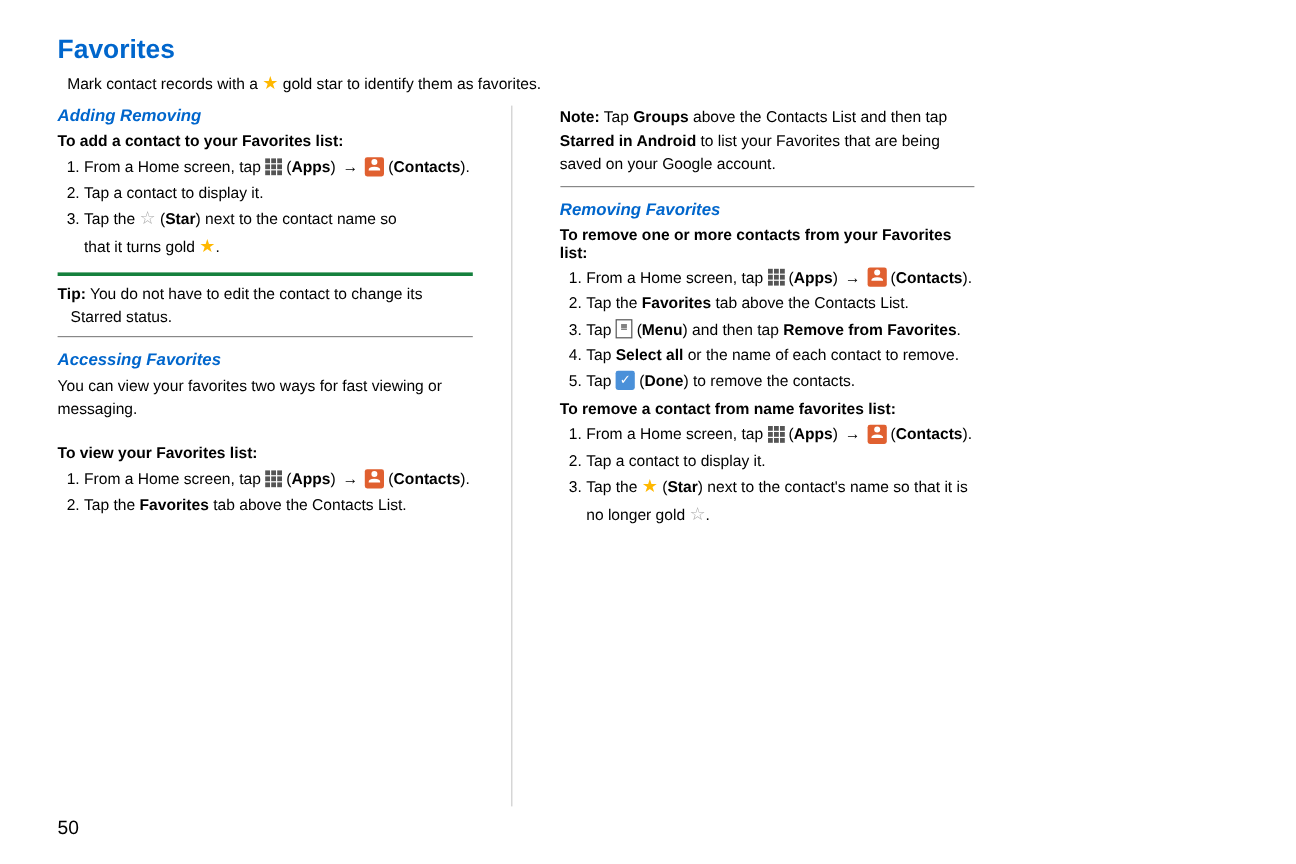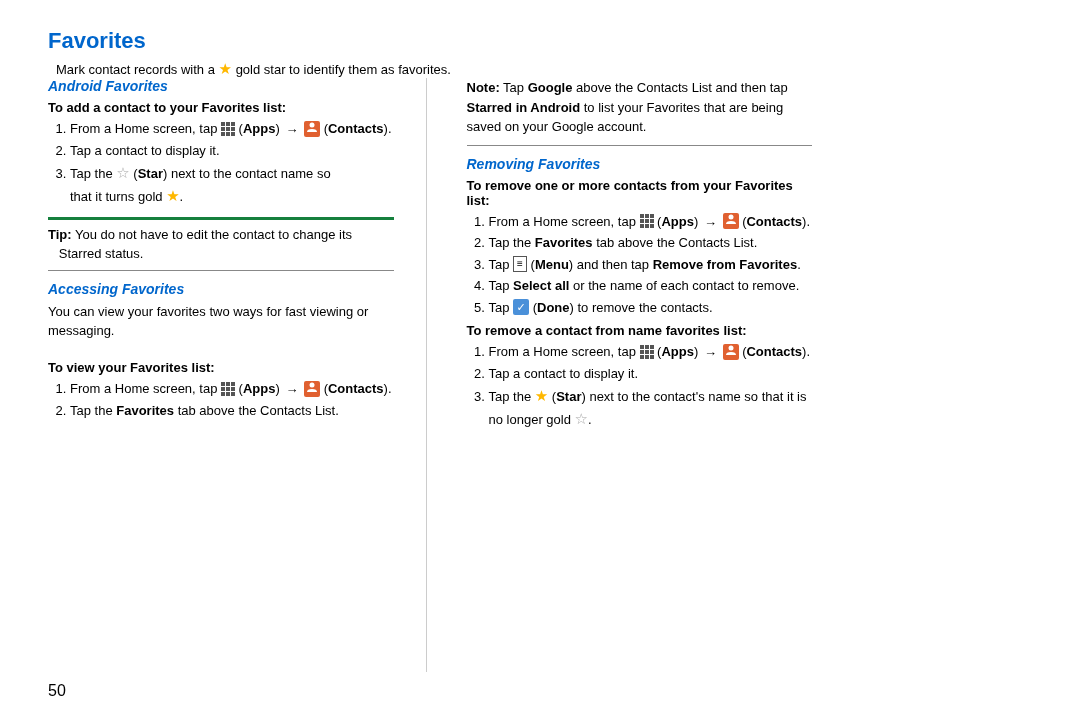--- a/index.html
+++ b/index.html
@@ -20,20 +20,21 @@
       flex-direction: column;
     }
     .main-title {
       font-size: 22px;
       font-weight: bold;
       color: #0066cc;
       margin-bottom: 6px;
     }
     .intro-text {
       font-size: 13px;
+      margin-bottom: 10px;
       margin-left: 8px;
     }
     .two-col {
       display: flex;
       gap: 36px;
       flex: 1;
     }
     .col-left {
       flex: 1;
       border-right: 1px solid #cccccc;
@@ -164,21 +165,21 @@
   <div class="main-title">Favorites</div>
 
   <div class="intro-text">
     Mark contact records with a <span class="star-gold">★</span> gold star to identify them as favorites.
   </div>
 
   <div class="two-col">
 
     <div class="col-left">
 
-      <div class="section-title">Android Favorites</div>
+      <div class="section-title">Adding Removing</div>
       <div class="sub-heading">To add a contact to your Favorites list:</div>
       <ol>
         <li>
           From a Home screen, tap
           <span class="apps-grid">
               <span></span>
               <span></span>
               <span></span>
               <span></span>
               <span></span>
@@ -236,21 +237,21 @@
           </span>
           (<strong>Contacts</strong>).
         </li>
         <li>Tap the <strong>Favorites</strong> tab above the Contacts List.</li>
       </ol>
     </div>
 
     <div class="col-right">
 
       <div class="note-box">
-        <strong>Note:</strong> Tap <strong>Google</strong> above the Contacts List and then tap <strong>Starred in Android</strong> to list your Favorites that are being saved on your Google account.
+        <strong>Note:</strong> Tap <strong>Groups</strong> above the Contacts List and then tap <strong>Starred in Android</strong> to list your Favorites that are being saved on your Google account.
       </div>
 
       <div class="section-title">Removing Favorites</div>
       <div class="sub-heading">To remove one or more contacts from your Favorites list:</div>
       <ol>
         <li>
           From a Home screen, tap
           <span class="apps-grid">
               <span></span>
               <span></span>

